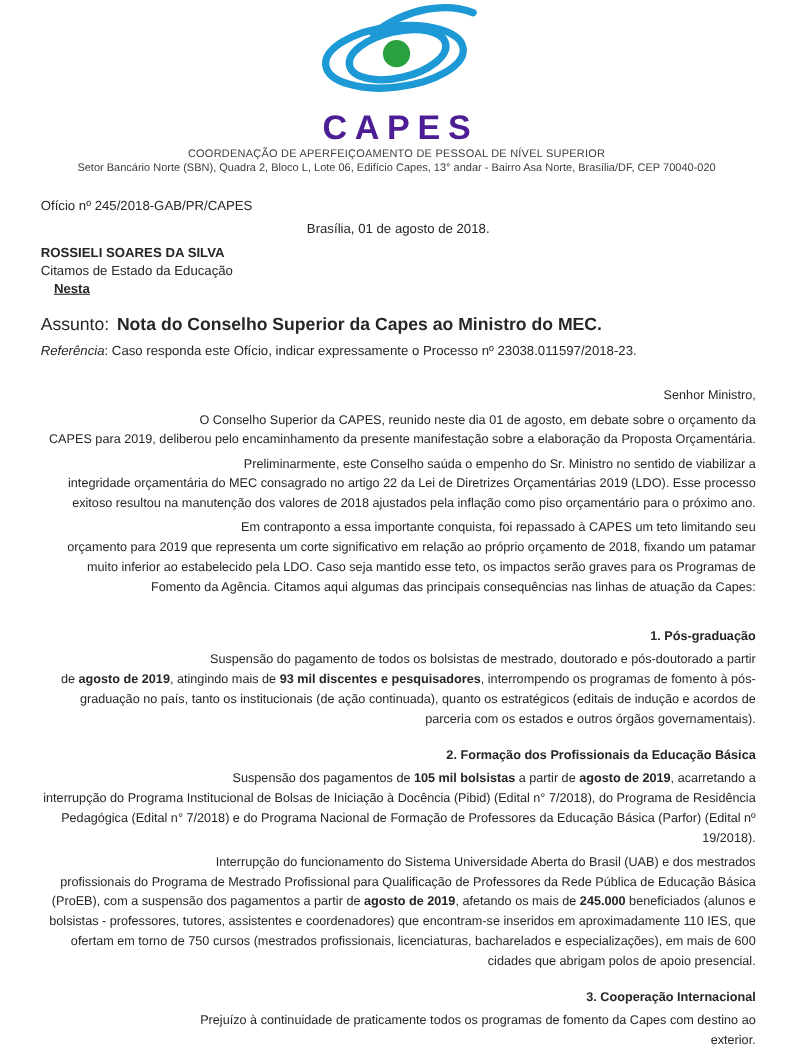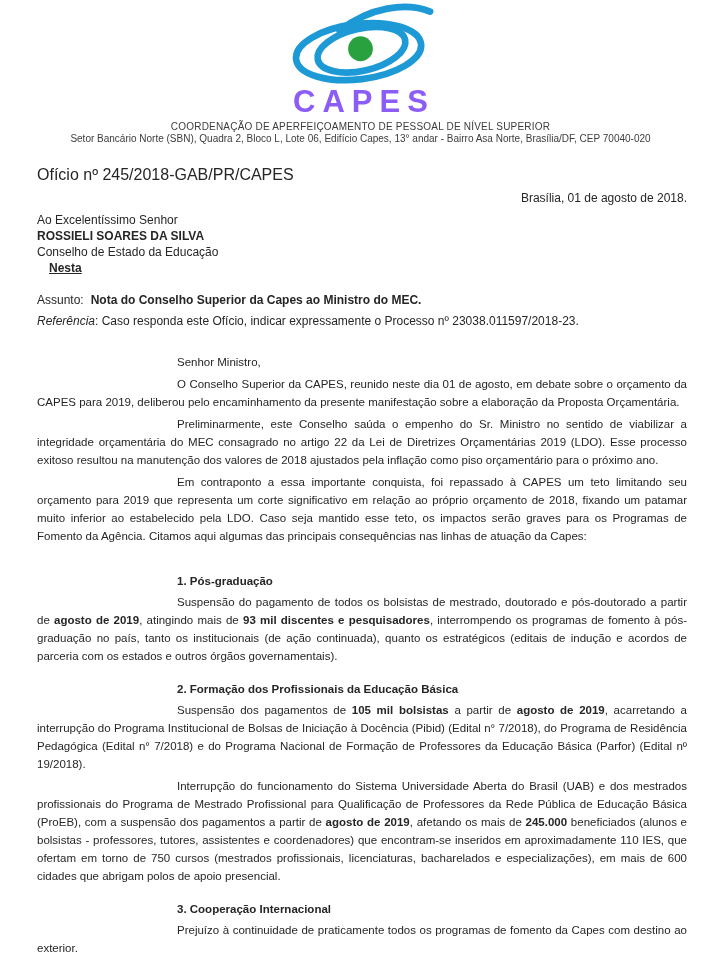--- a/index.html
+++ b/index.html
@@ -14,42 +14,42 @@
     font-family: "Liberation Sans", "DejaVu Sans", sans-serif;
     color: #262626;
   }
   
   .letterhead { text-align: center; padding-top: 3px; }
   .logo-wrap { display: inline-block; line-height: 0; }
   .wordmark {
     font-size: 31px;
     font-weight: 800;
     letter-spacing: 7px;
-    color: #8b5cf6;
+    color: #4c1d95;
     line-height: 1;
-    margin-top: 1px;
+    margin-top: 15px;
     margin-left: 7px; 
   }
   .lh-line { font-size: 10px; color: #3c3c3c; line-height: 12px; }
   .lh-line.org { margin-top: 4px; letter-spacing: 0.2px; }
   
   .content { padding: 0 34px 0 37px; }
-  .oficio-number { margin-top: 21px; font-size: 16px; }
-  .date-line { margin-top: 7px; text-align: right; font-size: 12px; }
+  .oficio-number { margin-top: 21px; font-size: 12px; }
+  .date-line { margin-top: 7px; text-align: center; font-size: 12px; }
   .recipient { margin-top: 7px; font-size: 12px; line-height: 16px; }
   .recipient .name { font-weight: bold; }
   .recipient .city { font-weight: bold; text-decoration: underline; padding-left: 12px; }
-  .subject-line { margin-top: 17px; font-size: 12px; }
+  .subject-line { margin-top: 17px; font-size: 16px; }
   .subject-line .lbl { margin-right: 7px; }
   .reference-line { margin-top: 7px; font-size: 12px; }
   .b { font-weight: bold; }
   .i { font-style: italic; }
   
   .body-text { margin-top: 25px; font-size: 11.5px; line-height: 18px; }
-  .body-text p { margin: 0 0 4px 0; }
+  .body-text p { margin: 0 0 4px 0; text-align: right; }
   .blk-paragraph { text-align: justify; text-indent: 140px; }
   .blk-heading { font-weight: bold; margin-left: 140px !important; margin-top: 15px !important; margin-bottom: 3px !important; }
   .blk-heading.first { margin-top: 27px !important; }
 </style>
 </head>
 <body>
 
 <div class="page">
 
   <div class="letterhead">
@@ -66,23 +66,22 @@
     <div class="lh-line">Setor Bancário Norte (SBN), Quadra 2, Bloco L, Lote 06, Edifício Capes, 13° andar - Bairro Asa Norte, Brasília/DF, CEP 70040-020</div>
   </div>
 
   <div class="content">
 
     <div class="oficio-number">Ofício nº 245/2018-GAB/PR/CAPES</div>
 
     <div class="date-line">Brasília, 01 de agosto de 2018.</div>
 
     <div class="recipient">
-      <div>Ao Excelentíssimo Senhor</div>
       <div class="name">ROSSIELI SOARES DA SILVA</div>
-      <div>Conselho de Estado da Educação</div>
+      <div>Citamos de Estado da Educação</div>
       <div class="city">Nesta</div>
     </div>
 
     <div class="subject-line">
       <span class="lbl">Assunto:</span><span class="b">Nota do Conselho Superior da Capes ao Ministro do MEC</span><span class="b">.</span>
     </div>
 
     <div class="reference-line">
       <span class="i">Referência</span><span>: Caso responda este Ofício, indicar expressamente o Processo nº 23038.011597/2018-23.</span>
     </div>

